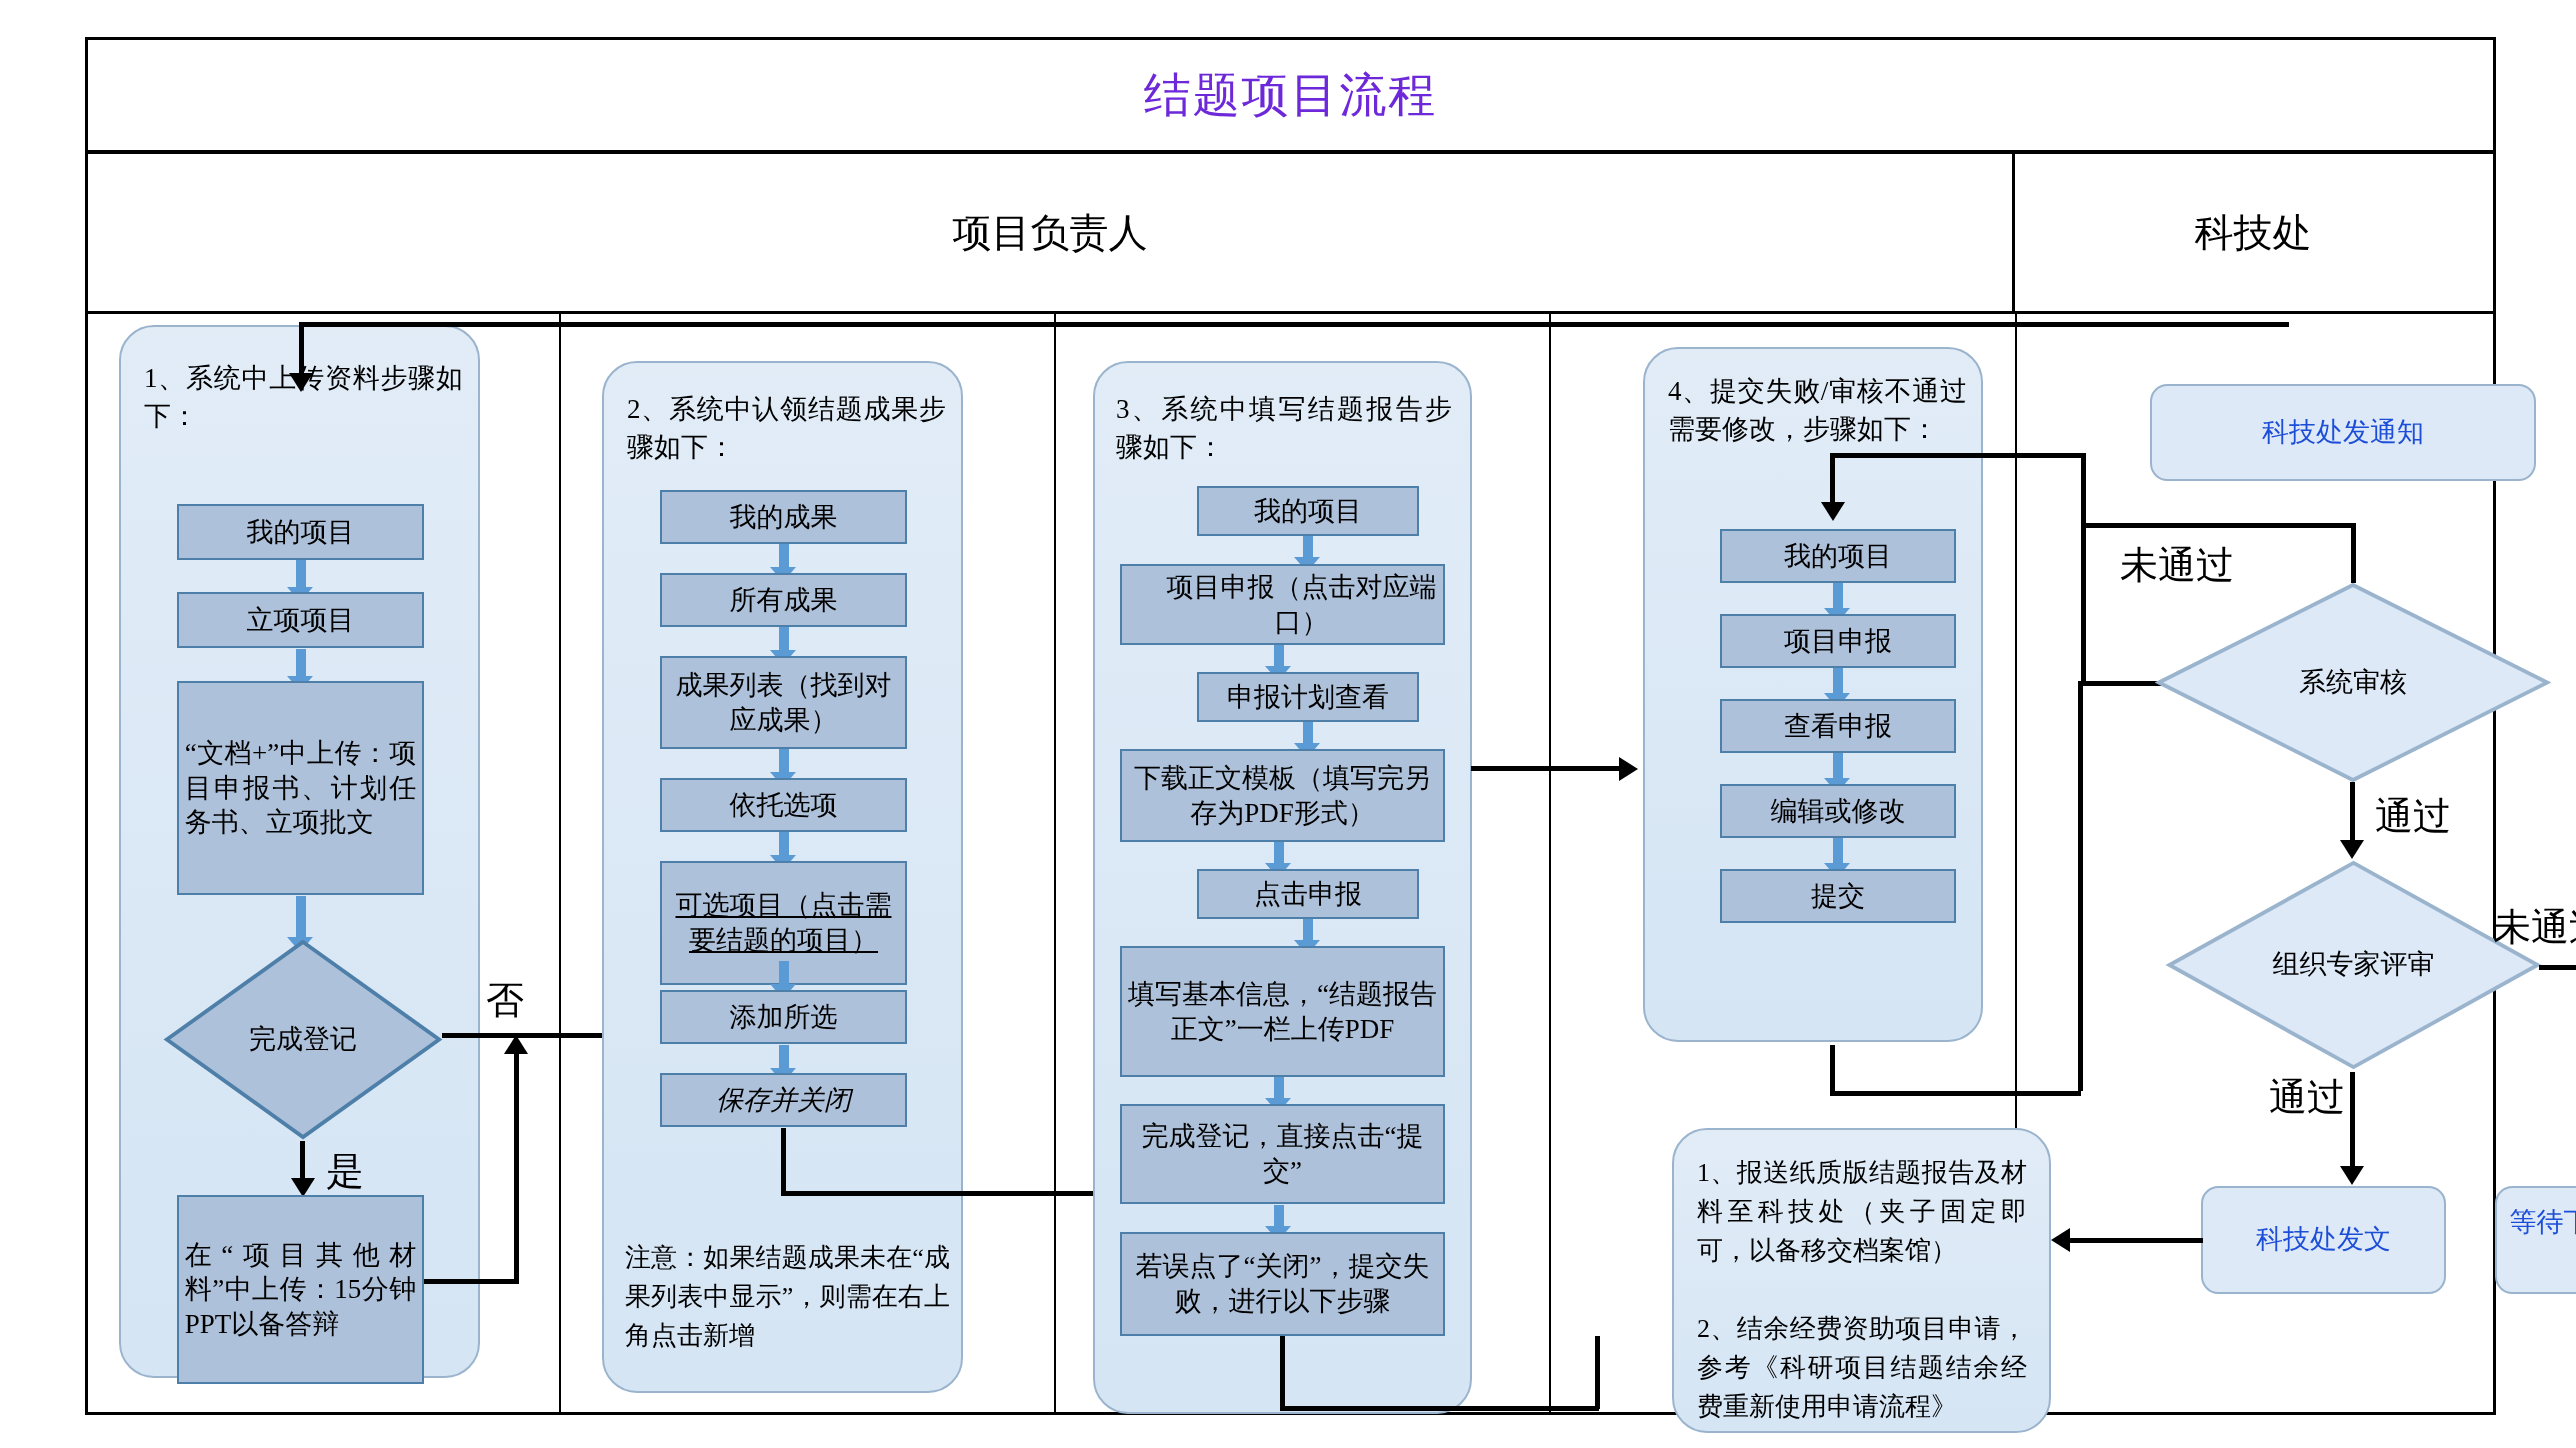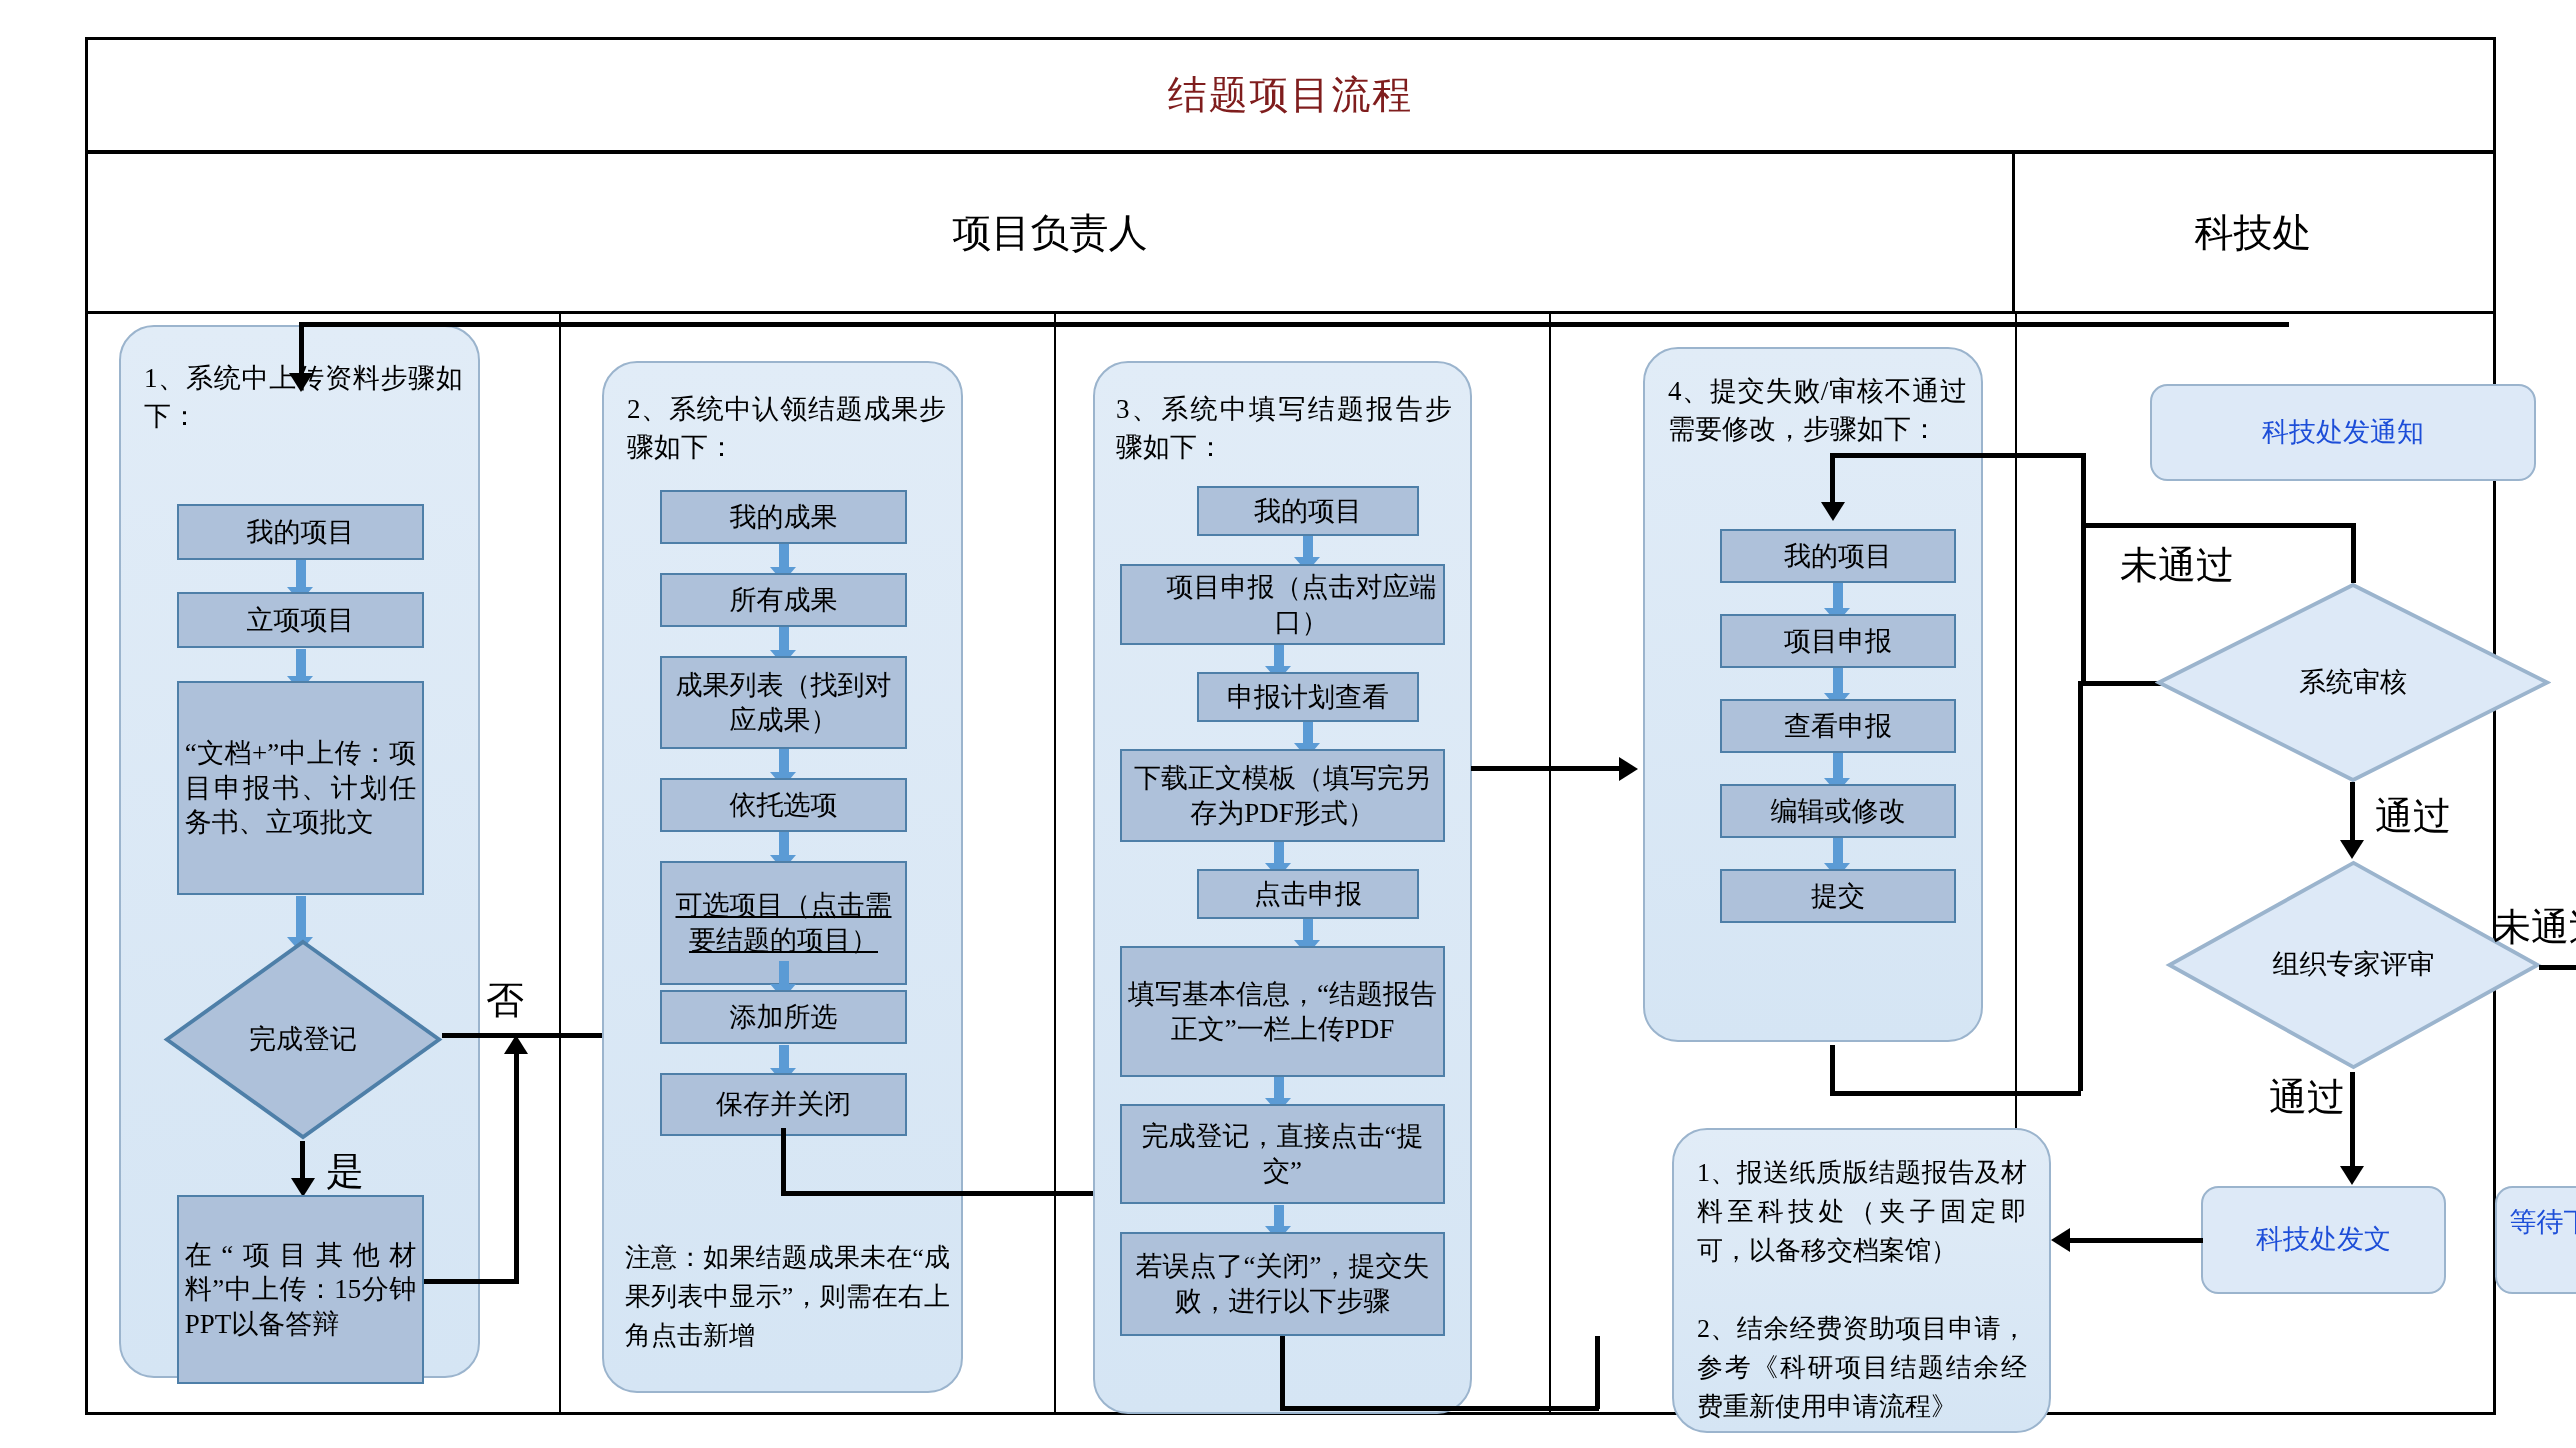--- a/index.html
+++ b/index.html
@@ -7,21 +7,21 @@
 
   .page{position:relative;width:2576px;height:1449px;box-sizing:border-box;}
 
   
   .frame{position:absolute;left:85px;top:37px;width:2411px;height:1378px;
          border:3.9px solid #000;box-sizing:border-box;}
 
   .title-row{position:absolute;left:0;top:0;width:100%;height:114px;
              border-bottom:4.8px solid #000;box-sizing:border-box;
              display:flex;align-items:center;justify-content:center;}
-  .title-row .t{font-size:39px;color:#7f1d1d;letter-spacing:1.9px;font-family:Liberation Serif, serif;}
+  .title-row .t{font-size:47px;color:#6d28d9;letter-spacing:1.9px;font-family:Liberation Serif, serif;}
 
   .lane-head{position:absolute;left:0;top:114px;width:100%;height:160px;
              border-bottom:3.9px solid #000;box-sizing:border-box;}
   .lane-head .cell{position:absolute;top:0;height:100%;display:flex;
                    align-items:center;justify-content:center;font-size:39px;}
   .lane-head .cellA{left:0;width:1927px;border-right:3.9px solid #000;box-sizing:border-box;}
   .lane-head .cellB{left:1927px;right:0;width:476px;}
 
   
   .vsep{position:absolute;top:274px;bottom:0;width:0;border-left:2.9px solid #000;}
@@ -143,21 +143,21 @@
 
     <div class="proc" style="left:572px;top:738px;width:247px;height:54px;">依托选项</div>
     <div class="barrow" style="left:691px;top:792px;height:23px;"></div>
 
     <div class="proc" style="left:572px;top:821px;width:247px;height:124px;text-decoration:underline;">可选项目（点击需要结题的项目）</div>
     <div class="barrow" style="left:691px;top:921px;height:23px;"></div>
 
     <div class="proc" style="left:572px;top:950px;width:247px;height:54px;">添加所选</div>
     <div class="barrow" style="left:691px;top:1005px;height:23px;"></div>
 
-    <div class="proc" style="left:572px;top:1033px;width:247px;height:63px;">保存并关闭</div>
+    <div class="proc" style="left:572px;top:1033px;width:247px;height:54px;font-style:italic;">保存并关闭</div>
 
     <div class="panel-note" style="left:537px;top:1198px;width:325px;">注意：如果结题成果未在“成果列表中显示”，则需在右上角点击新增</div>
 
     <div class="bl bl-v" style="left:693px;top:1088px;height:68px;"></div>
     <div class="bl bl-h" style="left:693px;top:1151px;width:343px;"></div>
     <div class="bl bl-v" style="left:1031px;top:726px;height:429px;"></div>
     <div class="bl bl-h" style="left:1031px;top:726px;width:46px;"></div>
     <div class="ar-right" style="left:1070px;top:717px;"></div>
 
     <div class="panel" style="left:1005px;top:321px;width:379px;height:1053px;"></div>

